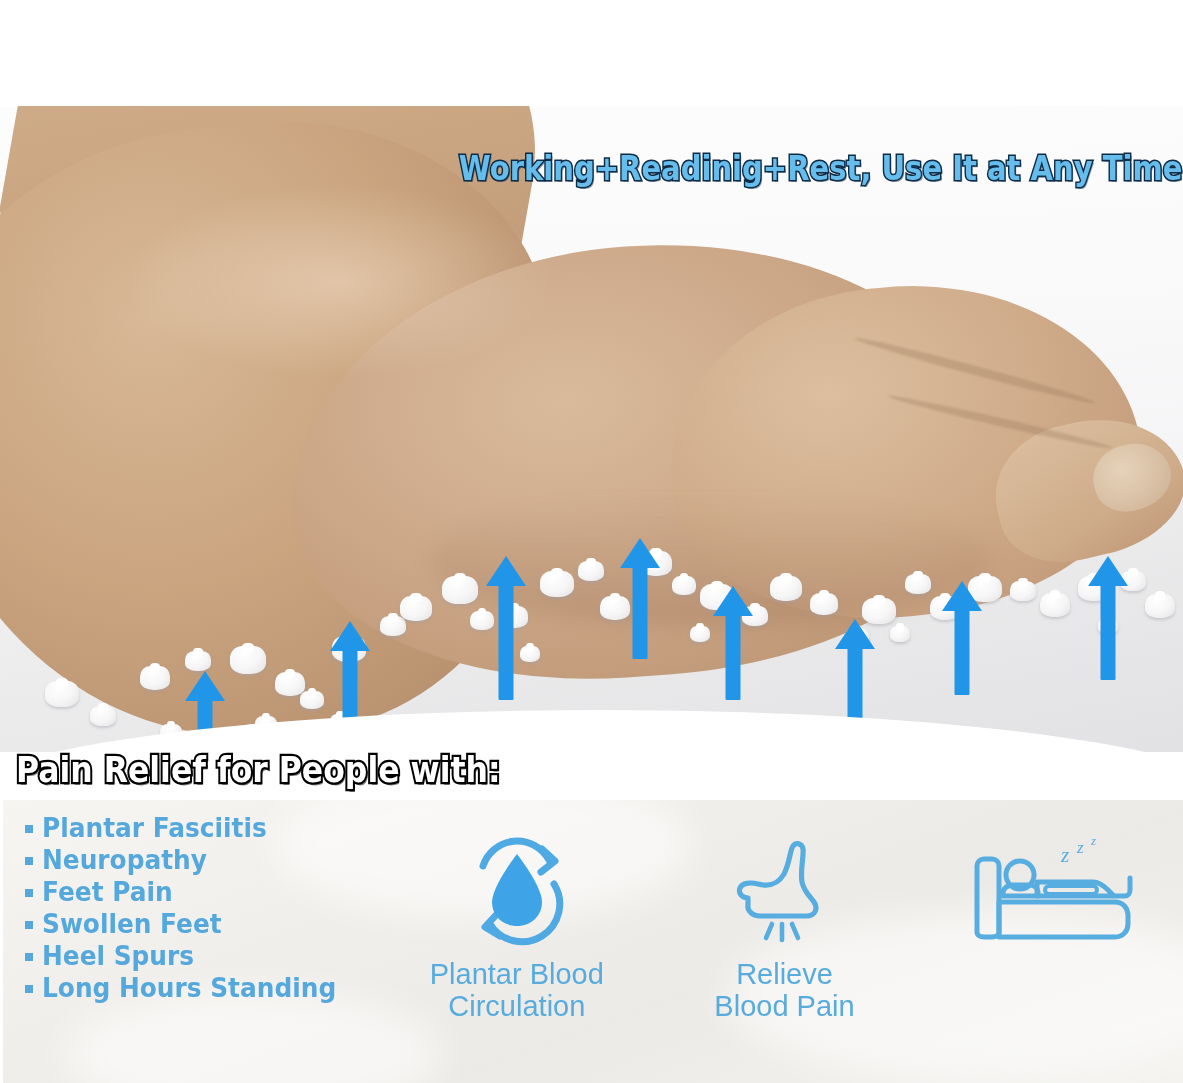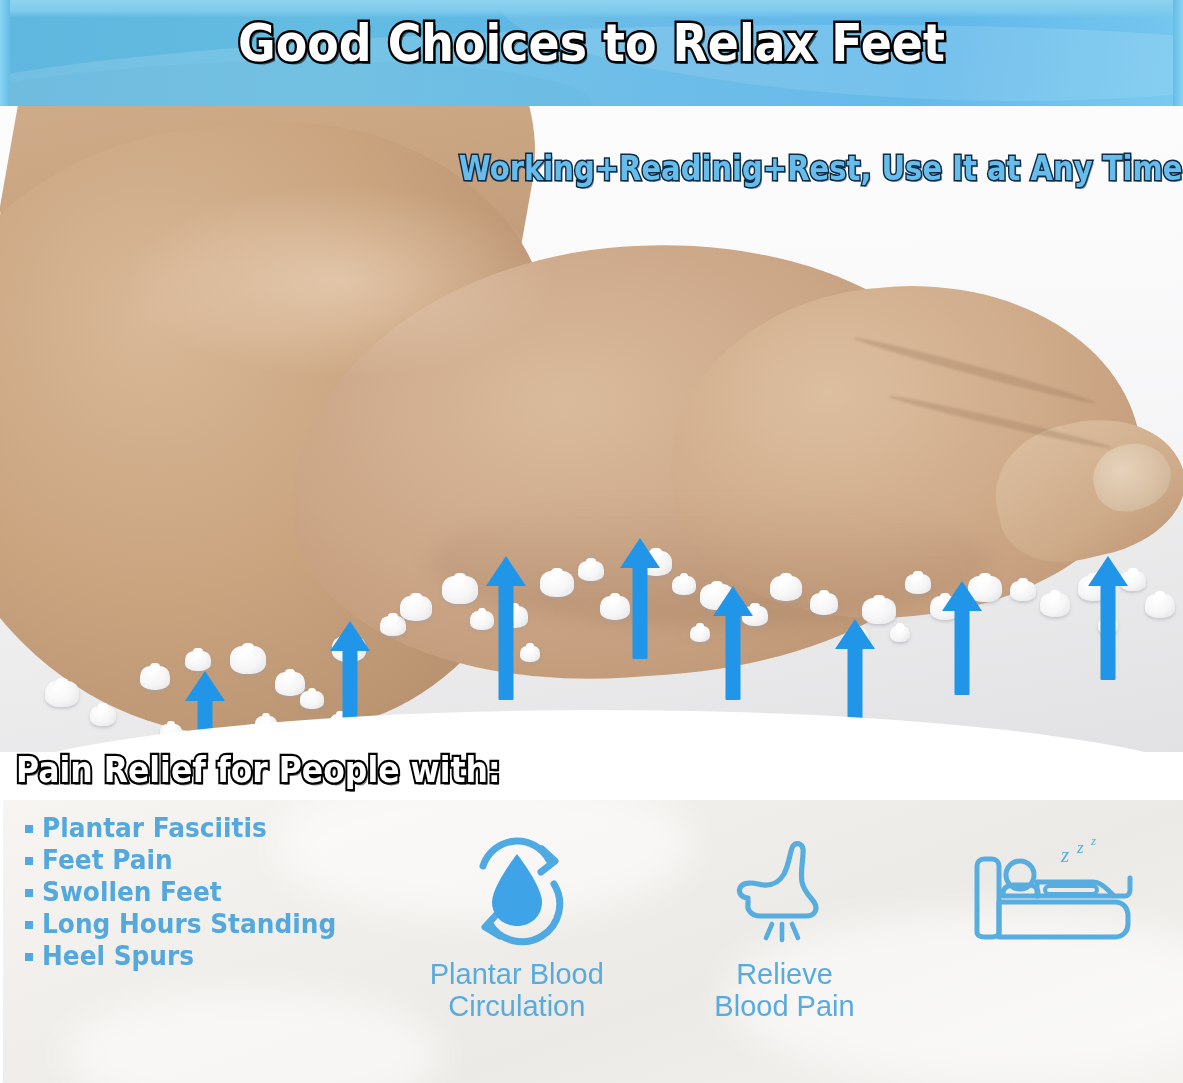--- a/index.html
+++ b/index.html
@@ -308,29 +308,20 @@
     color:#58abdd;
     line-height:1.12;
     white-space:pre-line;
   }
 </style>
 </head>
 <body>
 
 <div class="poster">
 
-  <div class="banner">
-    <div class="banner-wave3"></div>
-    <div class="banner-wave1"></div>
-    <div class="banner-wave2"></div>
-    <div class="banner-toplight"></div>
-    <div class="banner-edgeL"></div>
-    <div class="banner-edgeR"></div>
-    <div class="banner-title">Good Choices to Relax Feet</div>
-  </div>
 
   <div class="photo">
 
     <div class="mat"></div>
     <div class="grey-band"></div>
     <div class="grey-band2"></div>
     <div class="sheet"></div>
 
     <div class="foot">
       <div class="ankle"></div>
@@ -435,33 +426,37 @@
     <div class="bottom-tex2"></div>
     <div class="bottom-tex3"></div>
 
     <div class="bullets" id="bullet-list">
         <div class="bullet-row">
           <span class="bullet-dot"></span>
           <span class="bullet-label">Plantar Fasciitis</span>
         </div>
         <div class="bullet-row">
           <span class="bullet-dot"></span>
+          <span class="bullet-label">Neuropathy</span>
+        </div>
+        <div class="bullet-row">
+          <span class="bullet-dot"></span>
           <span class="bullet-label">Feet Pain</span>
         </div>
         <div class="bullet-row">
           <span class="bullet-dot"></span>
           <span class="bullet-label">Swollen Feet</span>
         </div>
         <div class="bullet-row">
           <span class="bullet-dot"></span>
-          <span class="bullet-label">Long Hours Standing</span>
+          <span class="bullet-label">Heel Spurs</span>
         </div>
         <div class="bullet-row">
           <span class="bullet-dot"></span>
-          <span class="bullet-label">Heel Spurs</span>
+          <span class="bullet-label">Long Hours Standing</span>
         </div>
       </div>
 
     <div class="benefits">
 
       <div class="benefit">
         <div class="benefit-icon">
           <svg width="150" height="118" viewBox="0 0 150 118" fill="none">
             <path d="M41 30 A36 36 0 0 1 107 24" stroke="#4fa9e3" stroke-width="7" stroke-linecap="round" fill="none"></path>
             <path d="M100 13 L113 25 L99 36" stroke="#4fa9e3" stroke-width="7" stroke-linecap="round" stroke-linejoin="round" fill="none"></path>

